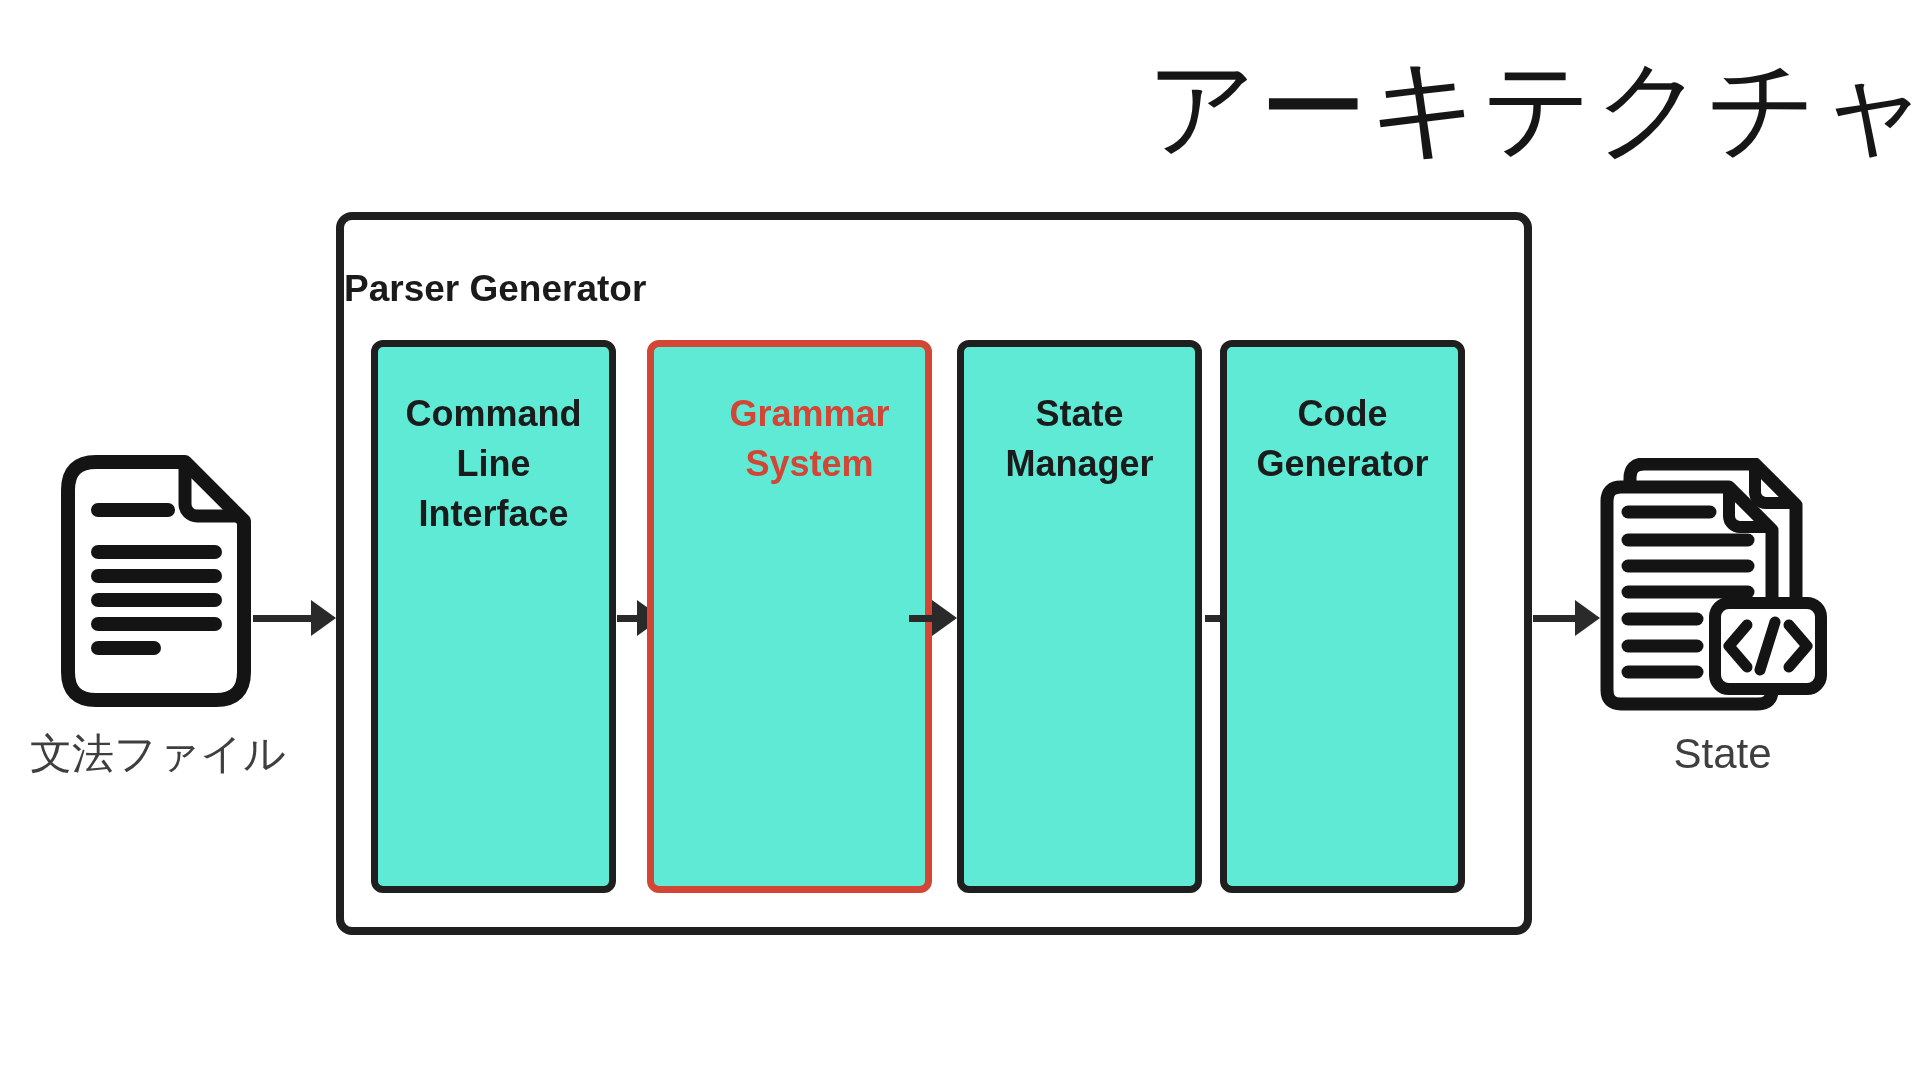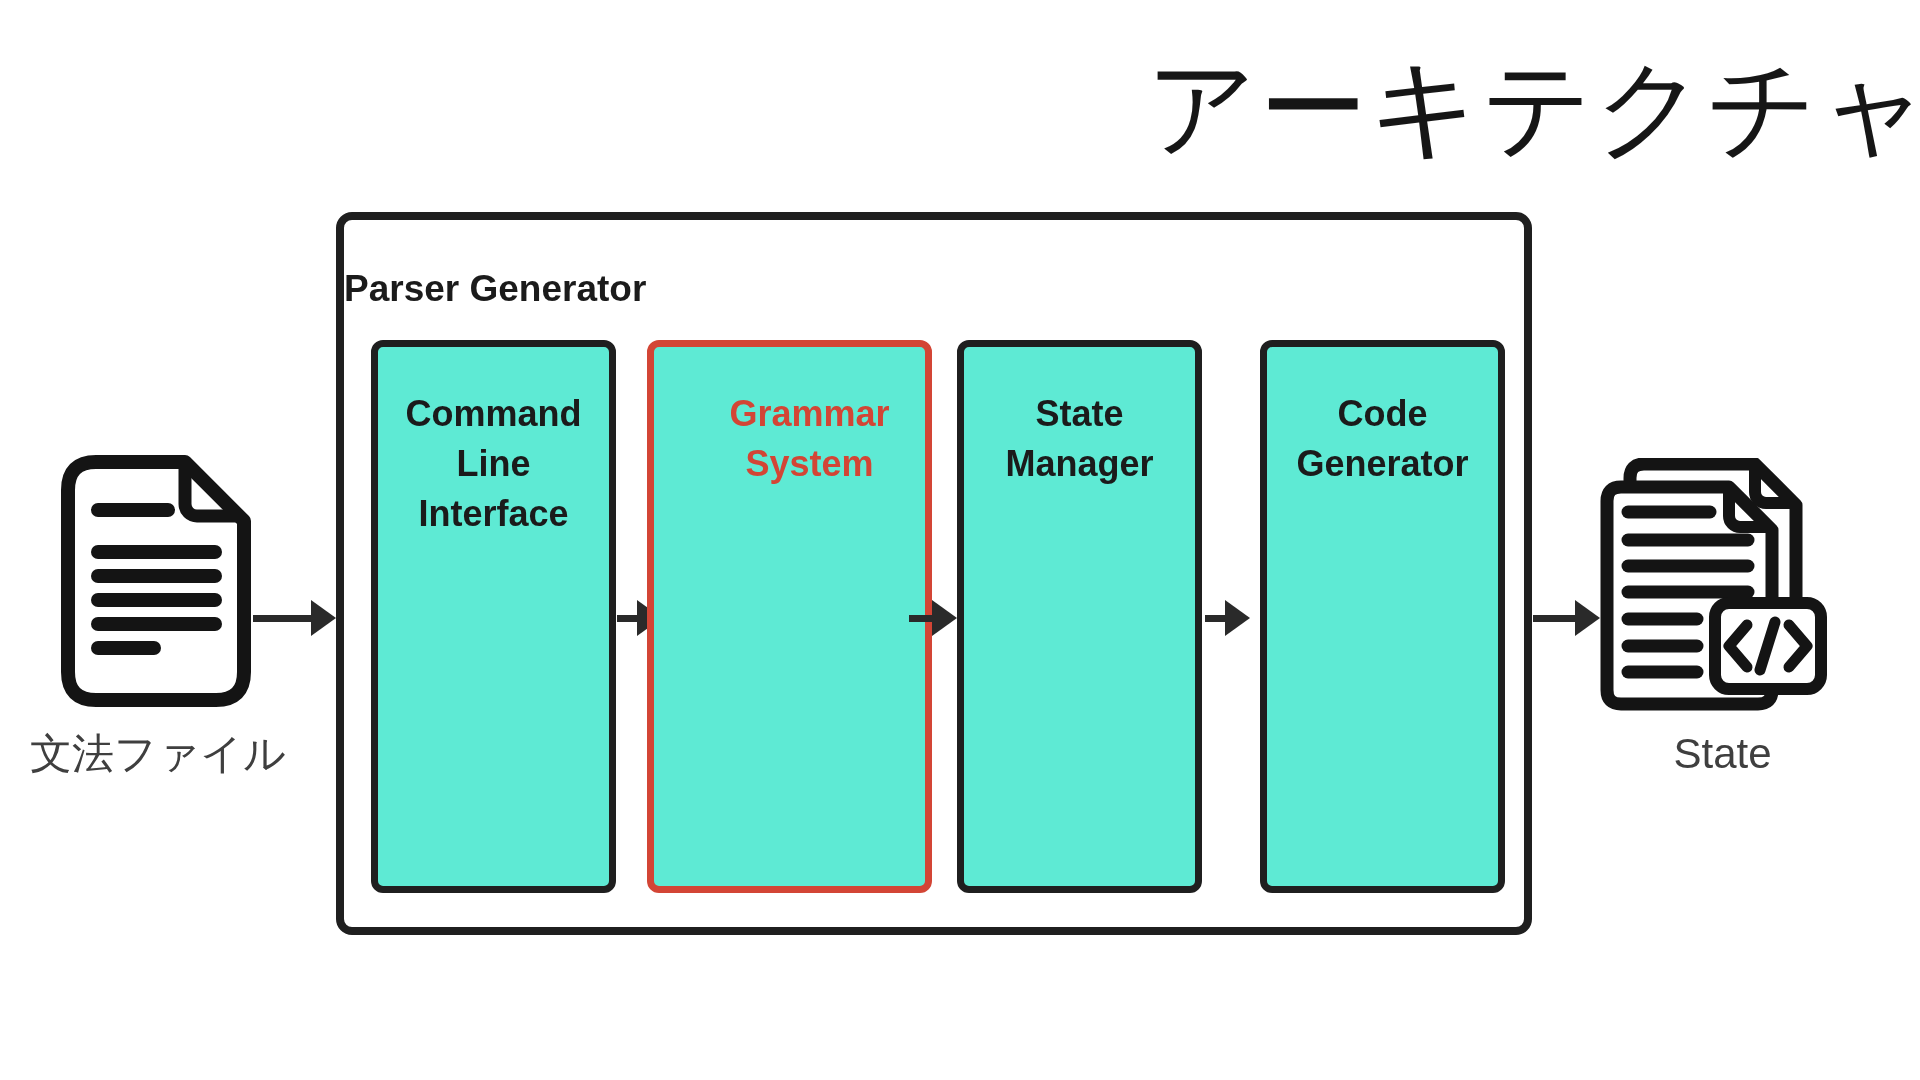--- a/index.html
+++ b/index.html
@@ -62,21 +62,21 @@
     line-height: 50px;
     color: #1b1b1b;
     white-space: pre-line;
   }
   .module.accent { border-color: var(--accent, #d34535); }
   .module.accent .module-label { color: var(--accent, #d34535); }
 
   .module-cli   { left: 371px; }
   .module-gs    { left: 647px; padding-left: 40px; }
   .module-sm    { left: 957px; }
-  .module-cg    { left: 1260px; }
+  .module-cg    { left: 1220px; }
 
   
   .arrow {
     position: absolute;
     top: 615px;
     height: 7px;
     background: #2a2a2a;
   }
   .arrow::after {
     content: "";

